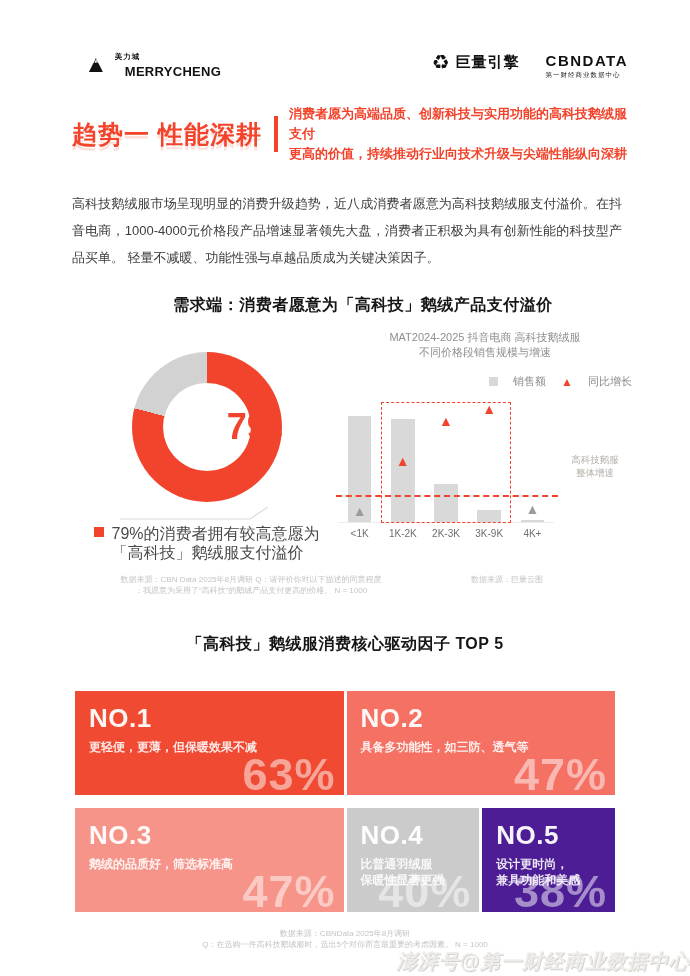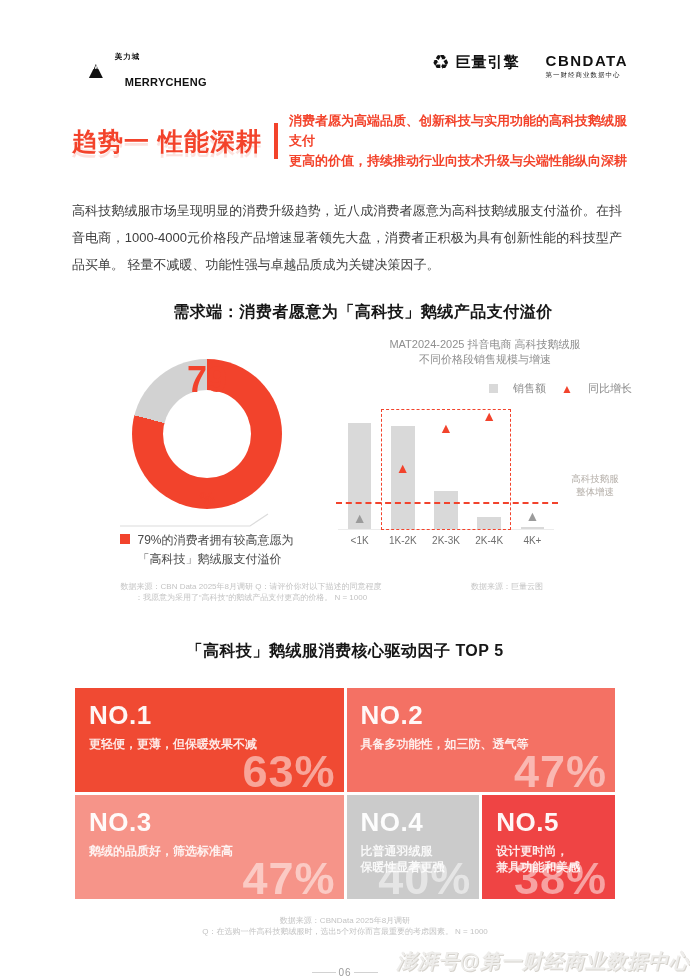--- a/index.html
+++ b/index.html
@@ -7,21 +7,21 @@
   body { font-family:"Liberation Sans","DejaVu Sans",sans-serif; }
   .page { position:relative; width:690px; height:976px; background:#fff; overflow:hidden; }
 
   
   .header { display:flex; justify-content:space-between; align-items:flex-start; padding:52px 62px 0 84px; }
   .brand-left { display:flex; align-items:center; gap:7px; }
   .tri-icon { position:relative; font-size:24px; line-height:22px; color:#111; }
   .tri-icon .m { position:absolute; left:50%; bottom:3px; transform:translateX(-50%); color:#fff; font-size:8px; font-weight:bold; }
   .brand-left .names { display:flex; flex-direction:column; line-height:9px; }
   .brand-left .cn { font-size:7.5px; font-weight:bold; color:#111; letter-spacing:1px; }
-  .brand-left .en { font-size:11px; font-weight:bold; color:#111; margin-top:17px; letter-spacing:.3px;padding-left:10px; }
+  .brand-left .en { font-size:13px; font-weight:bold; color:#111; margin-top:6px; letter-spacing:.3px;padding-left:10px; }
   .brand-right { display:flex; align-items:flex-start; gap:26px; }
   .oceanengine { display:flex; align-items:center; gap:6px; }
   .pinwheel { font-size:20px; color:#111; line-height:20px; }
   .oceanengine .txt { font-size:15px; font-weight:800; color:#111; letter-spacing:1px; }
   .cbn { display:flex; flex-direction:column; align-items:flex-start; }
   .cbn .big { font-size:15px; font-weight:800; color:#111; letter-spacing:1.5px; }
   .cbn .sub { font-size:6.5px; color:#222; margin-top:2px; letter-spacing:1px; }
 
   
   .banner { display:flex; align-items:center; margin:24px 62px 0 72px; }
@@ -32,53 +32,53 @@
 
   
   .intro { margin:26px 68px 0 72px; font-size:13px; color:#3d3d3d; line-height:27px; text-align:justify; }
 
   
   .s1-title { margin-top:24px; text-align:center; font-size:16px; font-weight:800; color:#161616; letter-spacing:.5px;padding-left:36px; }
   .charts-row { display:flex; margin:14px 58px 0 76px; }
   .donut-col { flex:0 0 262px; display:flex; flex-direction:column; align-items:center; padding-top:22px; }
   .donut { position:relative; width:150px; height:150px; border-radius:50%; }
   .donut::after { content:""; position:absolute; inset:31px; background:#fff; border-radius:50%; }
-  .donut-center { position:absolute; inset:0; display:flex; align-items:center; justify-content:space-between; z-index:2;flex-direction:column; }
+  .donut-center { position:absolute; inset:0; display:flex; align-items:center; justify-content:flex-end; z-index:2; }
   .donut-center .num { font-size:36px; font-weight:800; color:#f2432c; }
   .donut-center .pct { font-size:17px; font-weight:800; color:#f2432c; margin-top:12px; }
   .callout { margin-top:2px; align-self:flex-start; margin-left:42px; }
   .donut-legend { display:flex; gap:7px; margin-top:2px; }
   .donut-legend .sq { width:10px; height:10px; background:#f2432c; margin-top:3px; flex:0 0 auto; }
-  .donut-legend .txt { font-size:12px; color:#4a4a4a; line-height:19px; white-space:pre-line; }
+  .donut-legend .txt { font-size:16px; color:#4a4a4a; line-height:19px; white-space:pre-line; }
 
   .bar-col { flex:1; display:flex; flex-direction:column; }
   .bar-title { text-align:center; font-size:11px; color:#8f8f8f; line-height:15px; white-space:pre-line; }
   .bar-legend { display:flex; justify-content:flex-end; align-items:center; gap:15px; margin-top:14px; font-size:11px; color:#8d8d8d; }
   .bar-legend .sq { width:9px; height:9px; background:#d9d9d9; display:inline-block; }
   .bar-legend .tri { color:#f2432c; font-size:12px; line-height:10px; }
   .bar-area { position:relative; margin-top:10px; padding-right:78px; }
   .bar-plot { position:relative; height:124px; display:flex; border-bottom:1px solid #ececec; }
   .bar-colm { position:relative; flex:1; display:flex; align-items:flex-end; justify-content:center; }
   .bar-colm .bar { width:55%; background:#d9d9d9; }
   .bar-colm .marker { position:absolute; left:50%; transform:translateX(-50%); font-size:14px; line-height:14px; z-index:3; }
   .dash-line { position:absolute; left:-2px; right:-4px; bottom:20%; border-top:2px dashed #f2432c; z-index:2; }
   .dash-box { position:absolute; left:20%; width:60%; top:3px; bottom:-1px; border:1.5px dashed #f2432c; z-index:1; }
-  .dash-label { position:absolute; right:0; bottom:32px; width:74px; text-align:center; font-size:9.5px; color:#b5afa9; line-height:13px; white-space:pre-line; }
+  .dash-label { position:absolute; right:0; bottom:44px; width:74px; text-align:center; font-size:9.5px; color:#b5afa9; line-height:13px; white-space:pre-line; }
   .bar-xlabels { display:flex; padding-right:78px; margin-top:5px; }
   .bar-xlabels .xl { flex:1; text-align:center; font-size:10px; color:#6f6f6f; }
 
   .sources-row { display:flex; margin:12px 58px 0 120px; }
   .src { font-size:8px; color:#c4c4c4; line-height:11px; white-space:pre-line; text-align:center; }
   .src-left { flex:0 0 262px; }
   .src-right { flex:1; }
 
   
   .s2-title { margin-top:38px; text-align:center; font-size:16px; font-weight:800; color:#161616; letter-spacing:.5px; }
   .grid { display:grid; grid-template-columns:repeat(4,1fr); gap:3px; margin:26px 75px 0 75px; }
-  .block { position:relative; height:104px; padding:12px 14px; overflow:hidden; }
+  .block { position:relative; height:104px; padding:12px 14px; overflow:hidden;margin-top:10px; }
   .blk-1 { grid-column:span 2; } .blk-2 { grid-column:span 2; } .blk-3 { grid-column:span 2; }
   .block .rank { font-size:26px; font-weight:800; color:rgba(255,255,255,.95); letter-spacing:.5px; }
   .block .desc { font-size:12px; font-weight:600; color:rgba(255,255,255,.88); margin-top:5px; line-height:16px; white-space:pre-line; }
   .block .pct { position:absolute; right:8px; bottom:-6px; font-size:45px; font-weight:800; color:rgba(255,255,255,.5); letter-spacing:1px; }
 
   .s2-source { margin-top:16px; text-align:center; font-size:8px; color:#c4c4c4; line-height:11px; white-space:pre-line; }
 
   
   .pagenum-row { display:flex; justify-content:center; align-items:center; gap:2px; margin-top:30px; }
   .pagenum-row .dash { width:24px; border-top:1px solid #d2d2d2; }
@@ -174,21 +174,21 @@
               <div class="marker" style="bottom: calc(10% - 6px); color: rgb(155, 155, 155);">▲</div>
             </div>
           </div>
         <div class="dash-label">高科技鹅服
 整体增速</div>
       </div>
       <div class="bar-xlabels" id="bar-xlabels">
           <div class="xl">&lt;1K</div>
           <div class="xl">1K-2K</div>
           <div class="xl">2K-3K</div>
-          <div class="xl">2K-4K</div>
+          <div class="xl">3K-9K</div>
           <div class="xl">4K+</div>
         </div>
     </div>
   </div>
 
   <div class="sources-row">
     <div class="src src-left">数据来源：CBN Data 2025年8月调研 Q：请评价你对以下描述的同意程度
 ：我愿意为采用了“高科技”的鹅绒产品支付更高的价格。 N = 1000</div>
     <div class="src src-right">数据来源：巨量云图</div>
   </div>
@@ -210,21 +210,21 @@
       <div class="rank">NO.3</div>
       <div class="desc">鹅绒的品质好，筛选标准高</div>
       <div class="pct">47%</div>
     </div>
     <div class="block" style="background: rgb(203, 203, 203);">
       <div class="rank">NO.4</div>
       <div class="desc">比普通羽绒服
 保暖性显著更强</div>
       <div class="pct">40%</div>
     </div>
-    <div class="block" style="background: #ef4444;">
+    <div class="block" style="background: #4c1d95;">
       <div class="rank">NO.5</div>
       <div class="desc">设计更时尚，
 兼具功能和美感</div>
       <div class="pct">38%</div>
     </div>
   </div>
 
   <div class="s2-source">数据来源：CBNData 2025年8月调研
 Q：在选购一件高科技鹅绒服时，选出5个对你而言最重要的考虑因素。 N = 1000</div>
 

